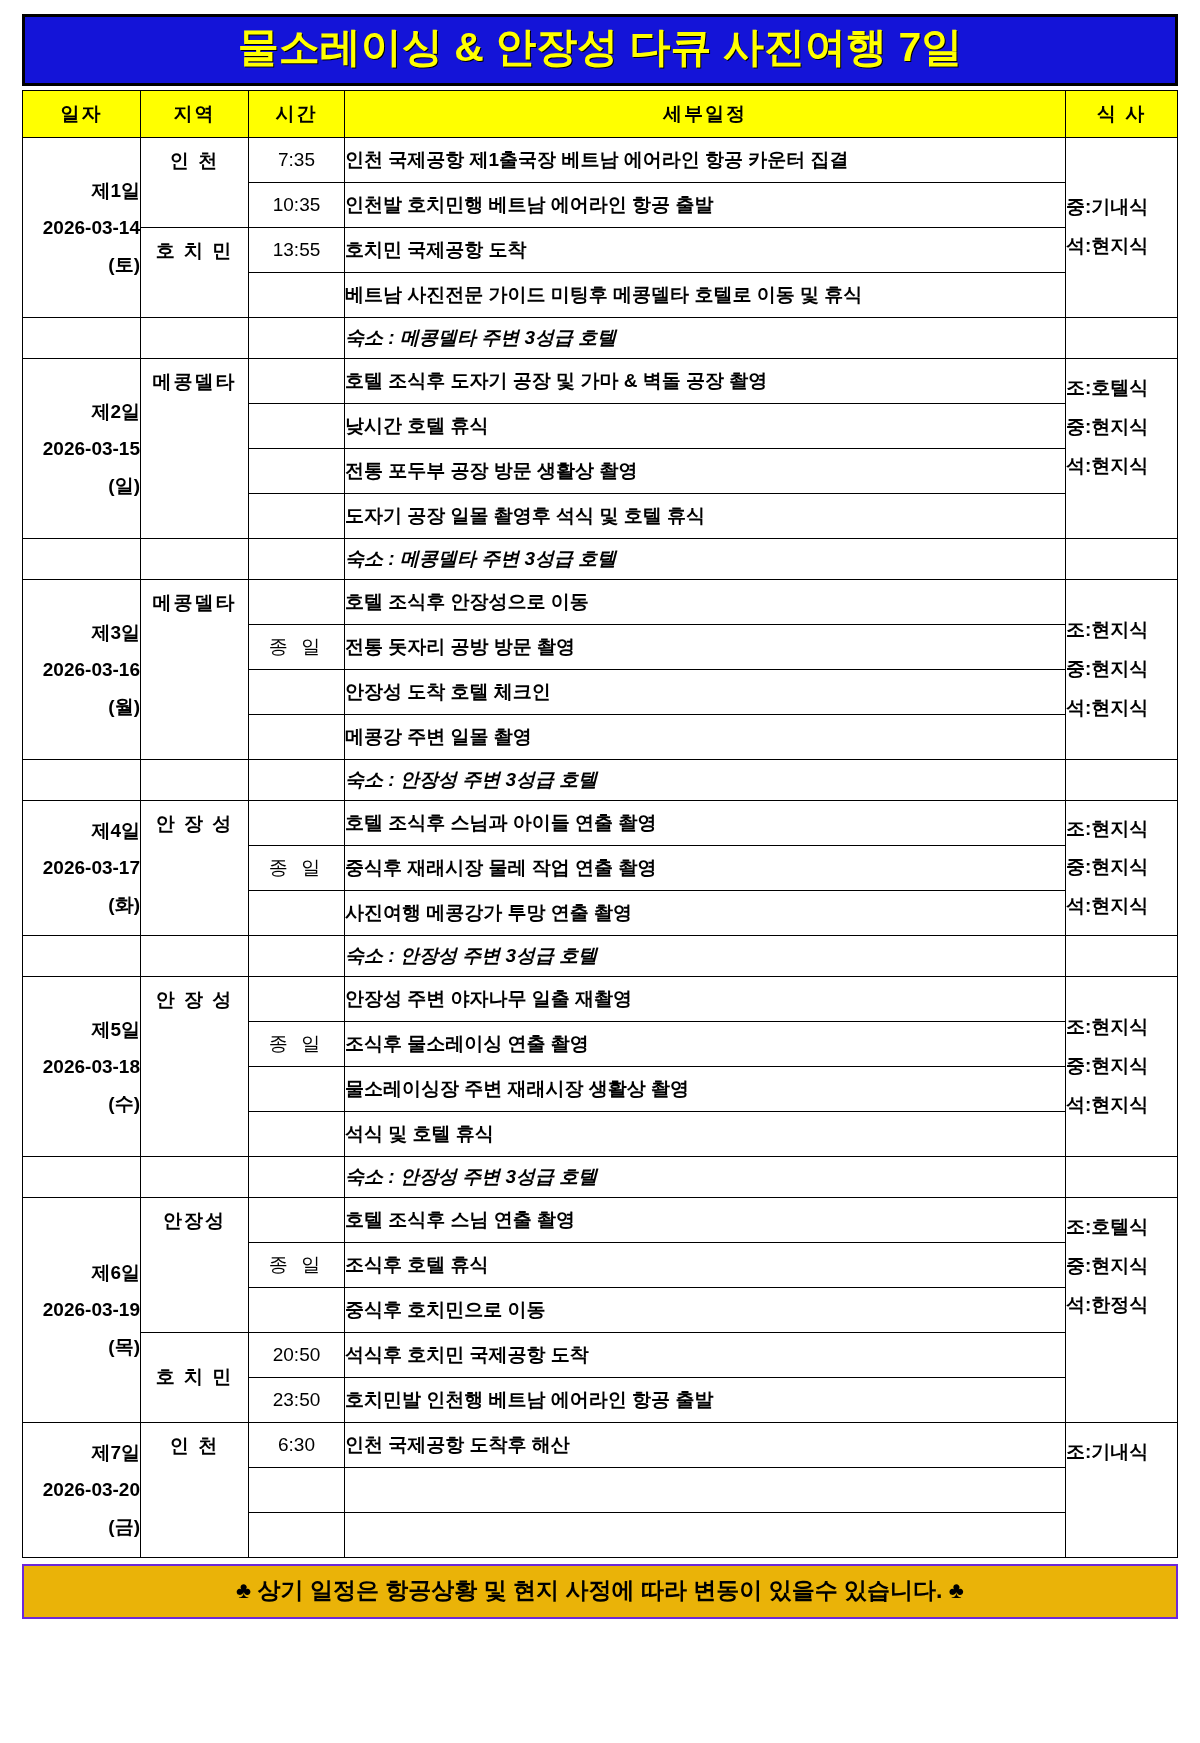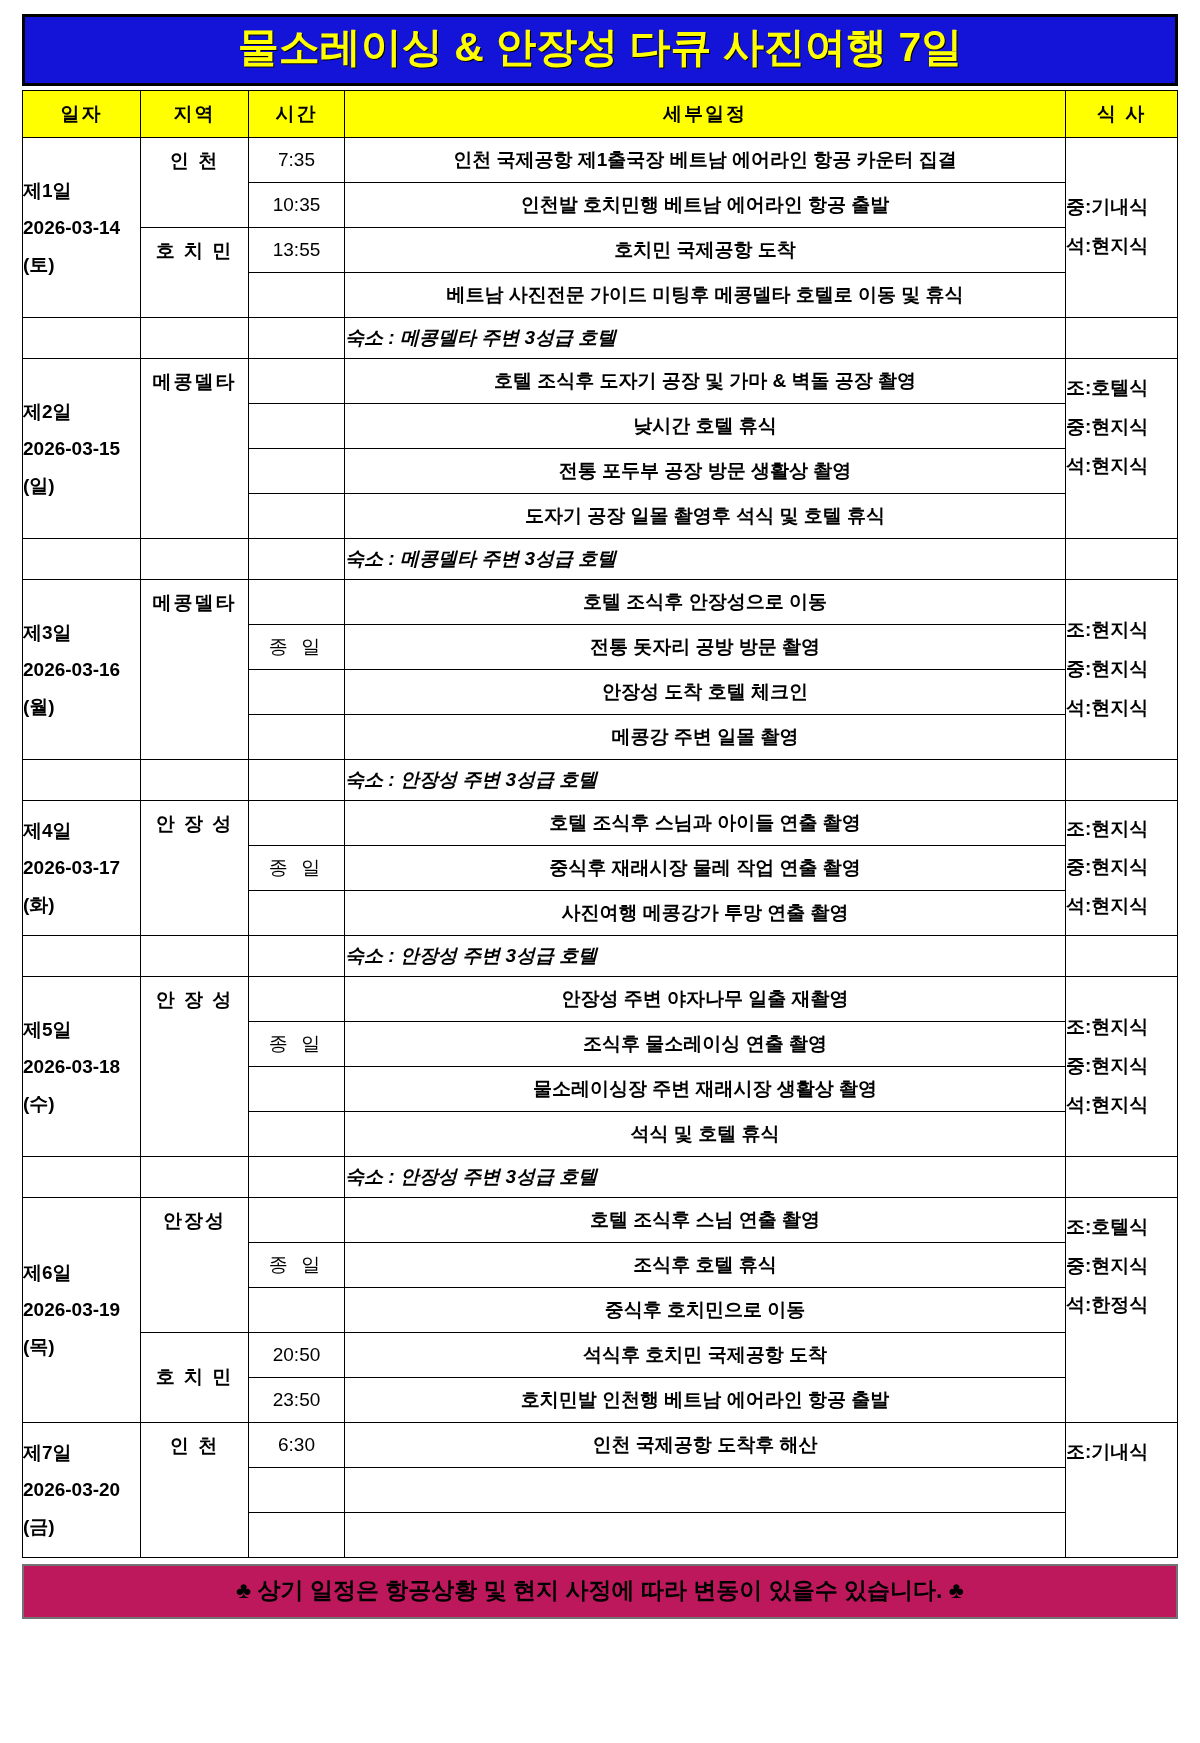--- a/index.html
+++ b/index.html
@@ -53,21 +53,21 @@
     text-align: center;
     letter-spacing: 2px;
   }
   col.c-date { width: 118px; }
   col.c-area { width: 108px; }
   col.c-time { width: 96px; }
   col.c-detail { width: auto; }
   col.c-meal { width: 112px; }
 
   td.date-cell {
-    text-align: left;
+    text-align: right;
     font-weight: bold;
     font-size: 19px;
     line-height: 1.95;
     padding: 4px 0;
   }
   td.area-cell {
     text-align: center;
     font-weight: bold;
     font-size: 19px;
     letter-spacing: 2px;
@@ -76,21 +76,21 @@
   td.area-cell.top { vertical-align: top; padding-top: 10px; }
   td.time-cell {
     text-align: center;
     font-weight: normal;
     font-size: 19px;
     padding-right: 6px;
     height: 44px;
   }
   td.time-cell.spaced { letter-spacing: 4px; }
   td.detail-cell {
-    text-align: center;
+    text-align: left;
     padding-left: 12px;
     font-weight: bold;
     font-size: 19px;
     height: 44px;
   }
   td.stay-cell {
     text-align: left;
     padding-left: 12px;
     font-weight: bold;
     font-size: 19px;
@@ -103,22 +103,22 @@
     font-weight: bold;
     font-size: 19px;
     line-height: 2.05;
     vertical-align: middle;
   }
   td.meal-cell.topalign { vertical-align: top; padding-top: 10px; }
   td.empty-cell { height: 40px; }
 
   .footer-bar {
     margin-top: 6px;
-    background: #be185d;
-    border: 2px solid #737373;
+    background: #eab308;
+    border: 2px solid #6d28d9;
     text-align: center;
     padding: 9px 0 11px 0;
     font-size: 23px;
     font-weight: bold;
     color: #000000;
   }
   .footer-bar .clover { color: #000000; }
 </style>
 </head>
 <body>

